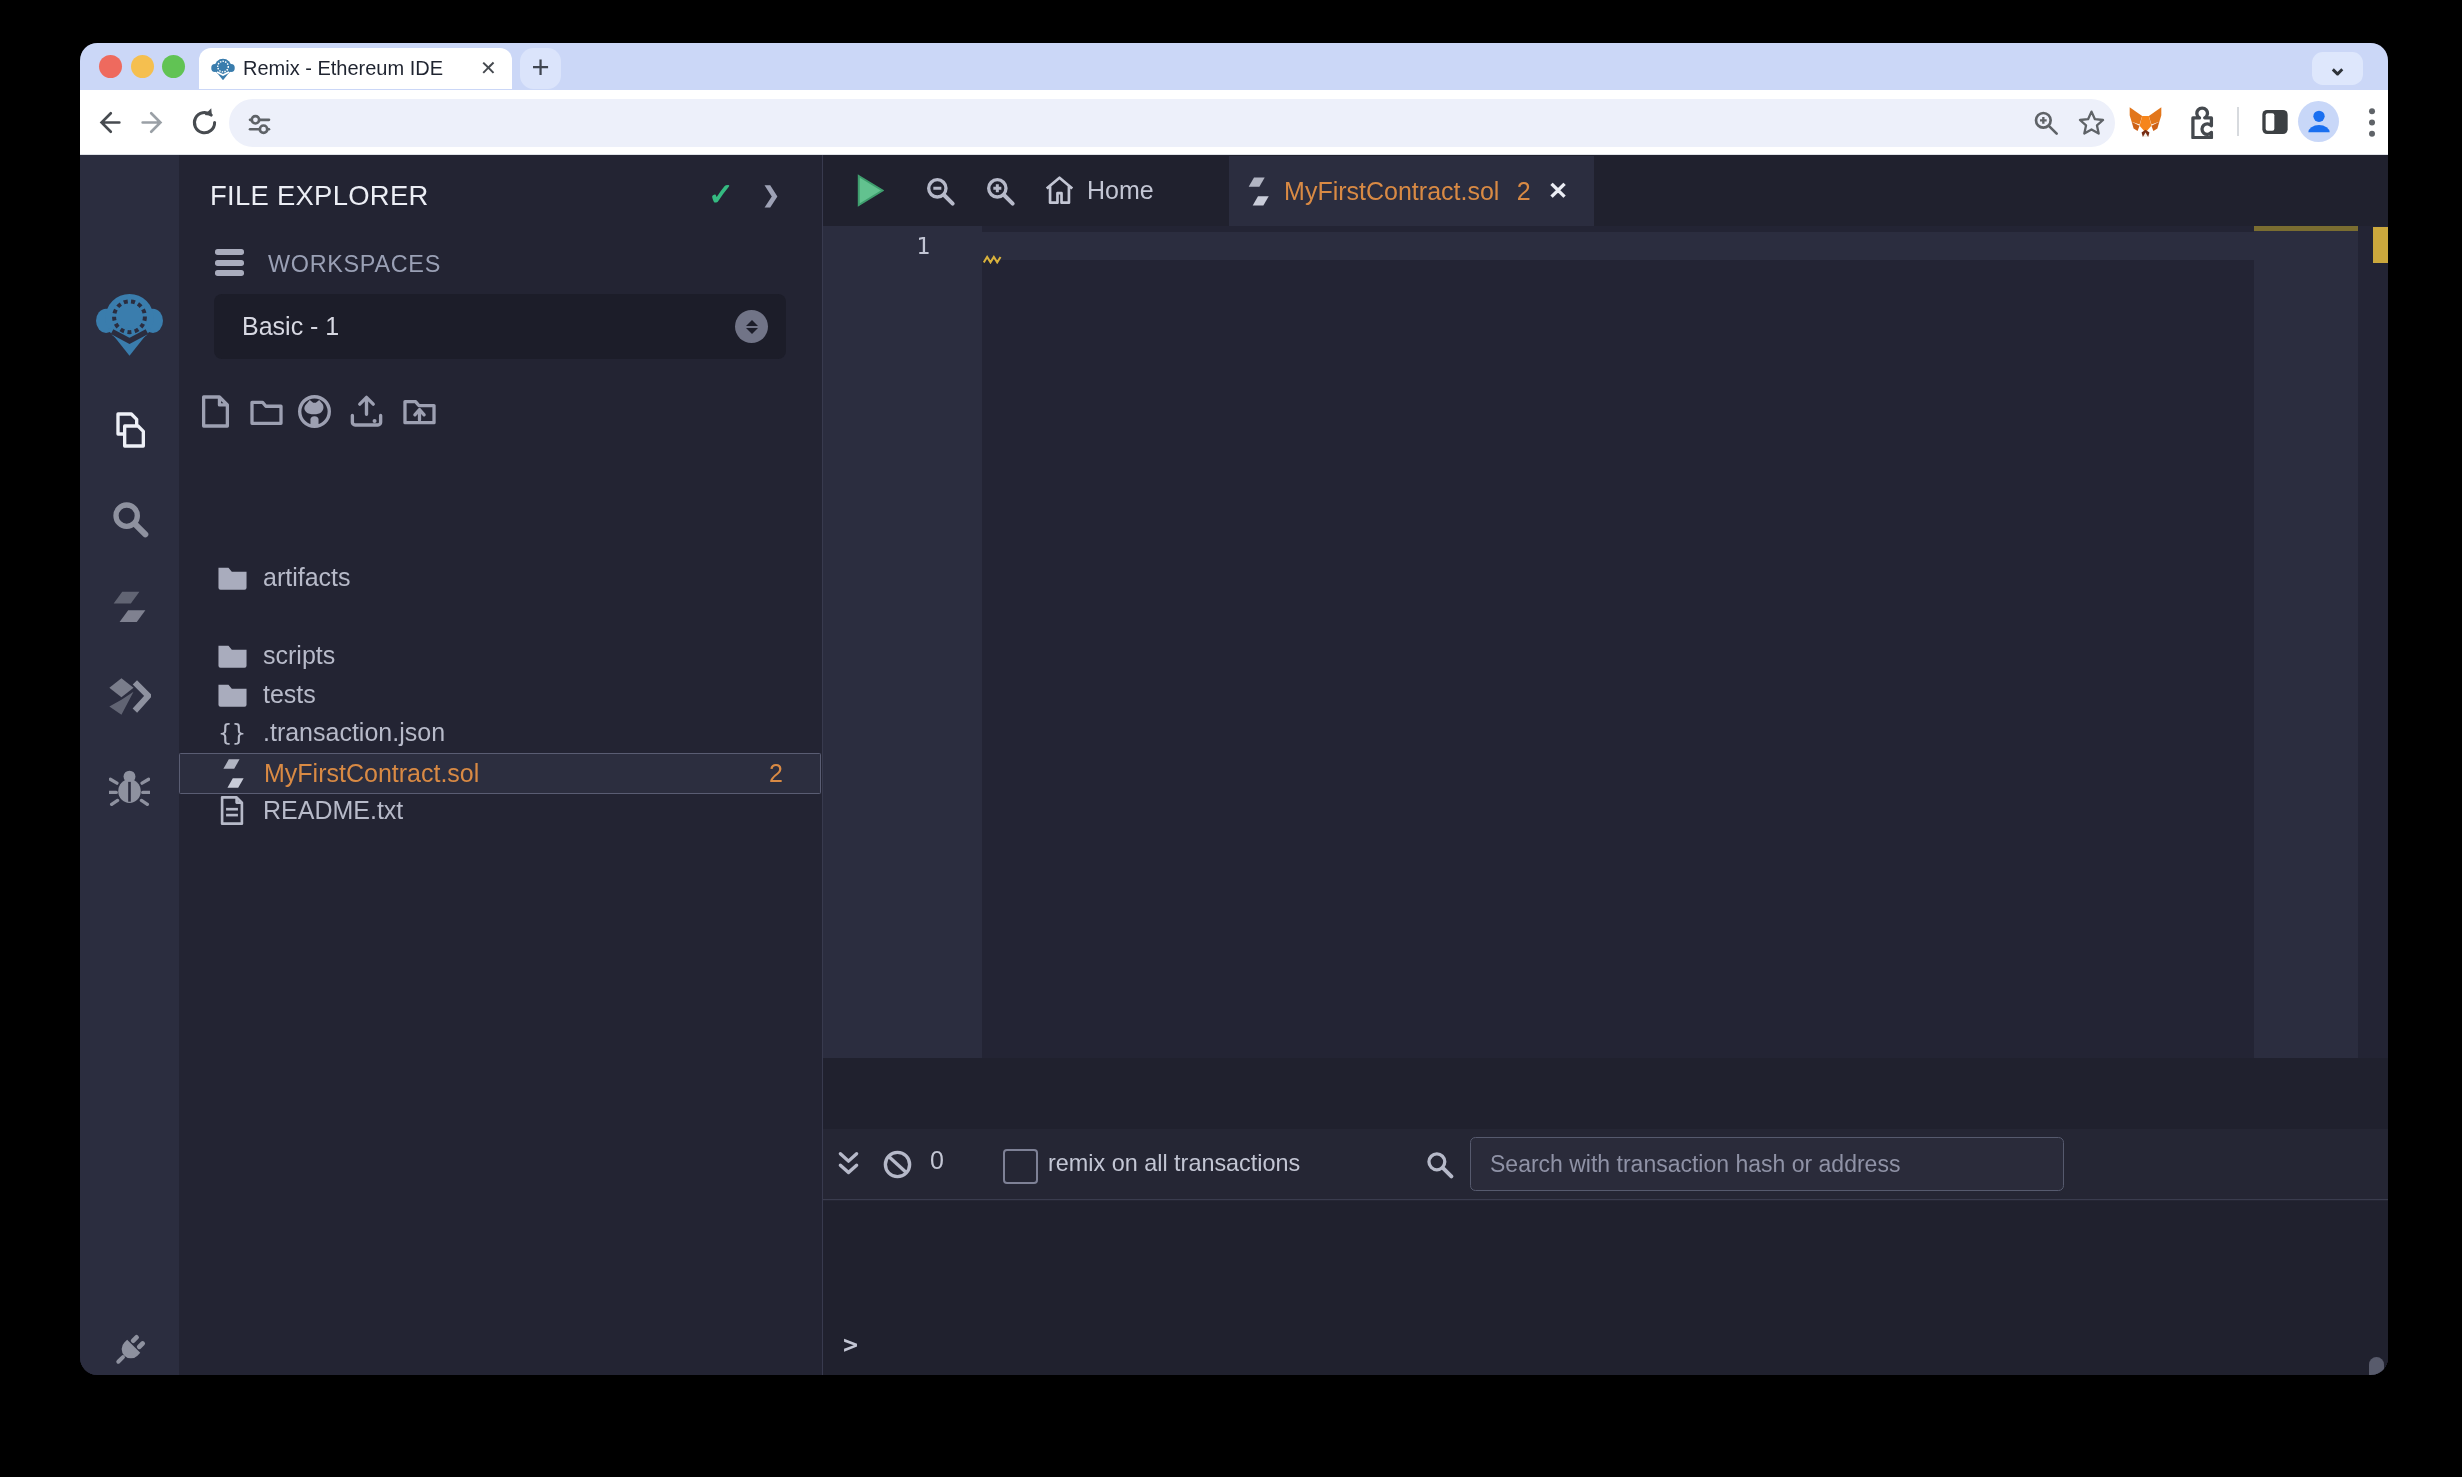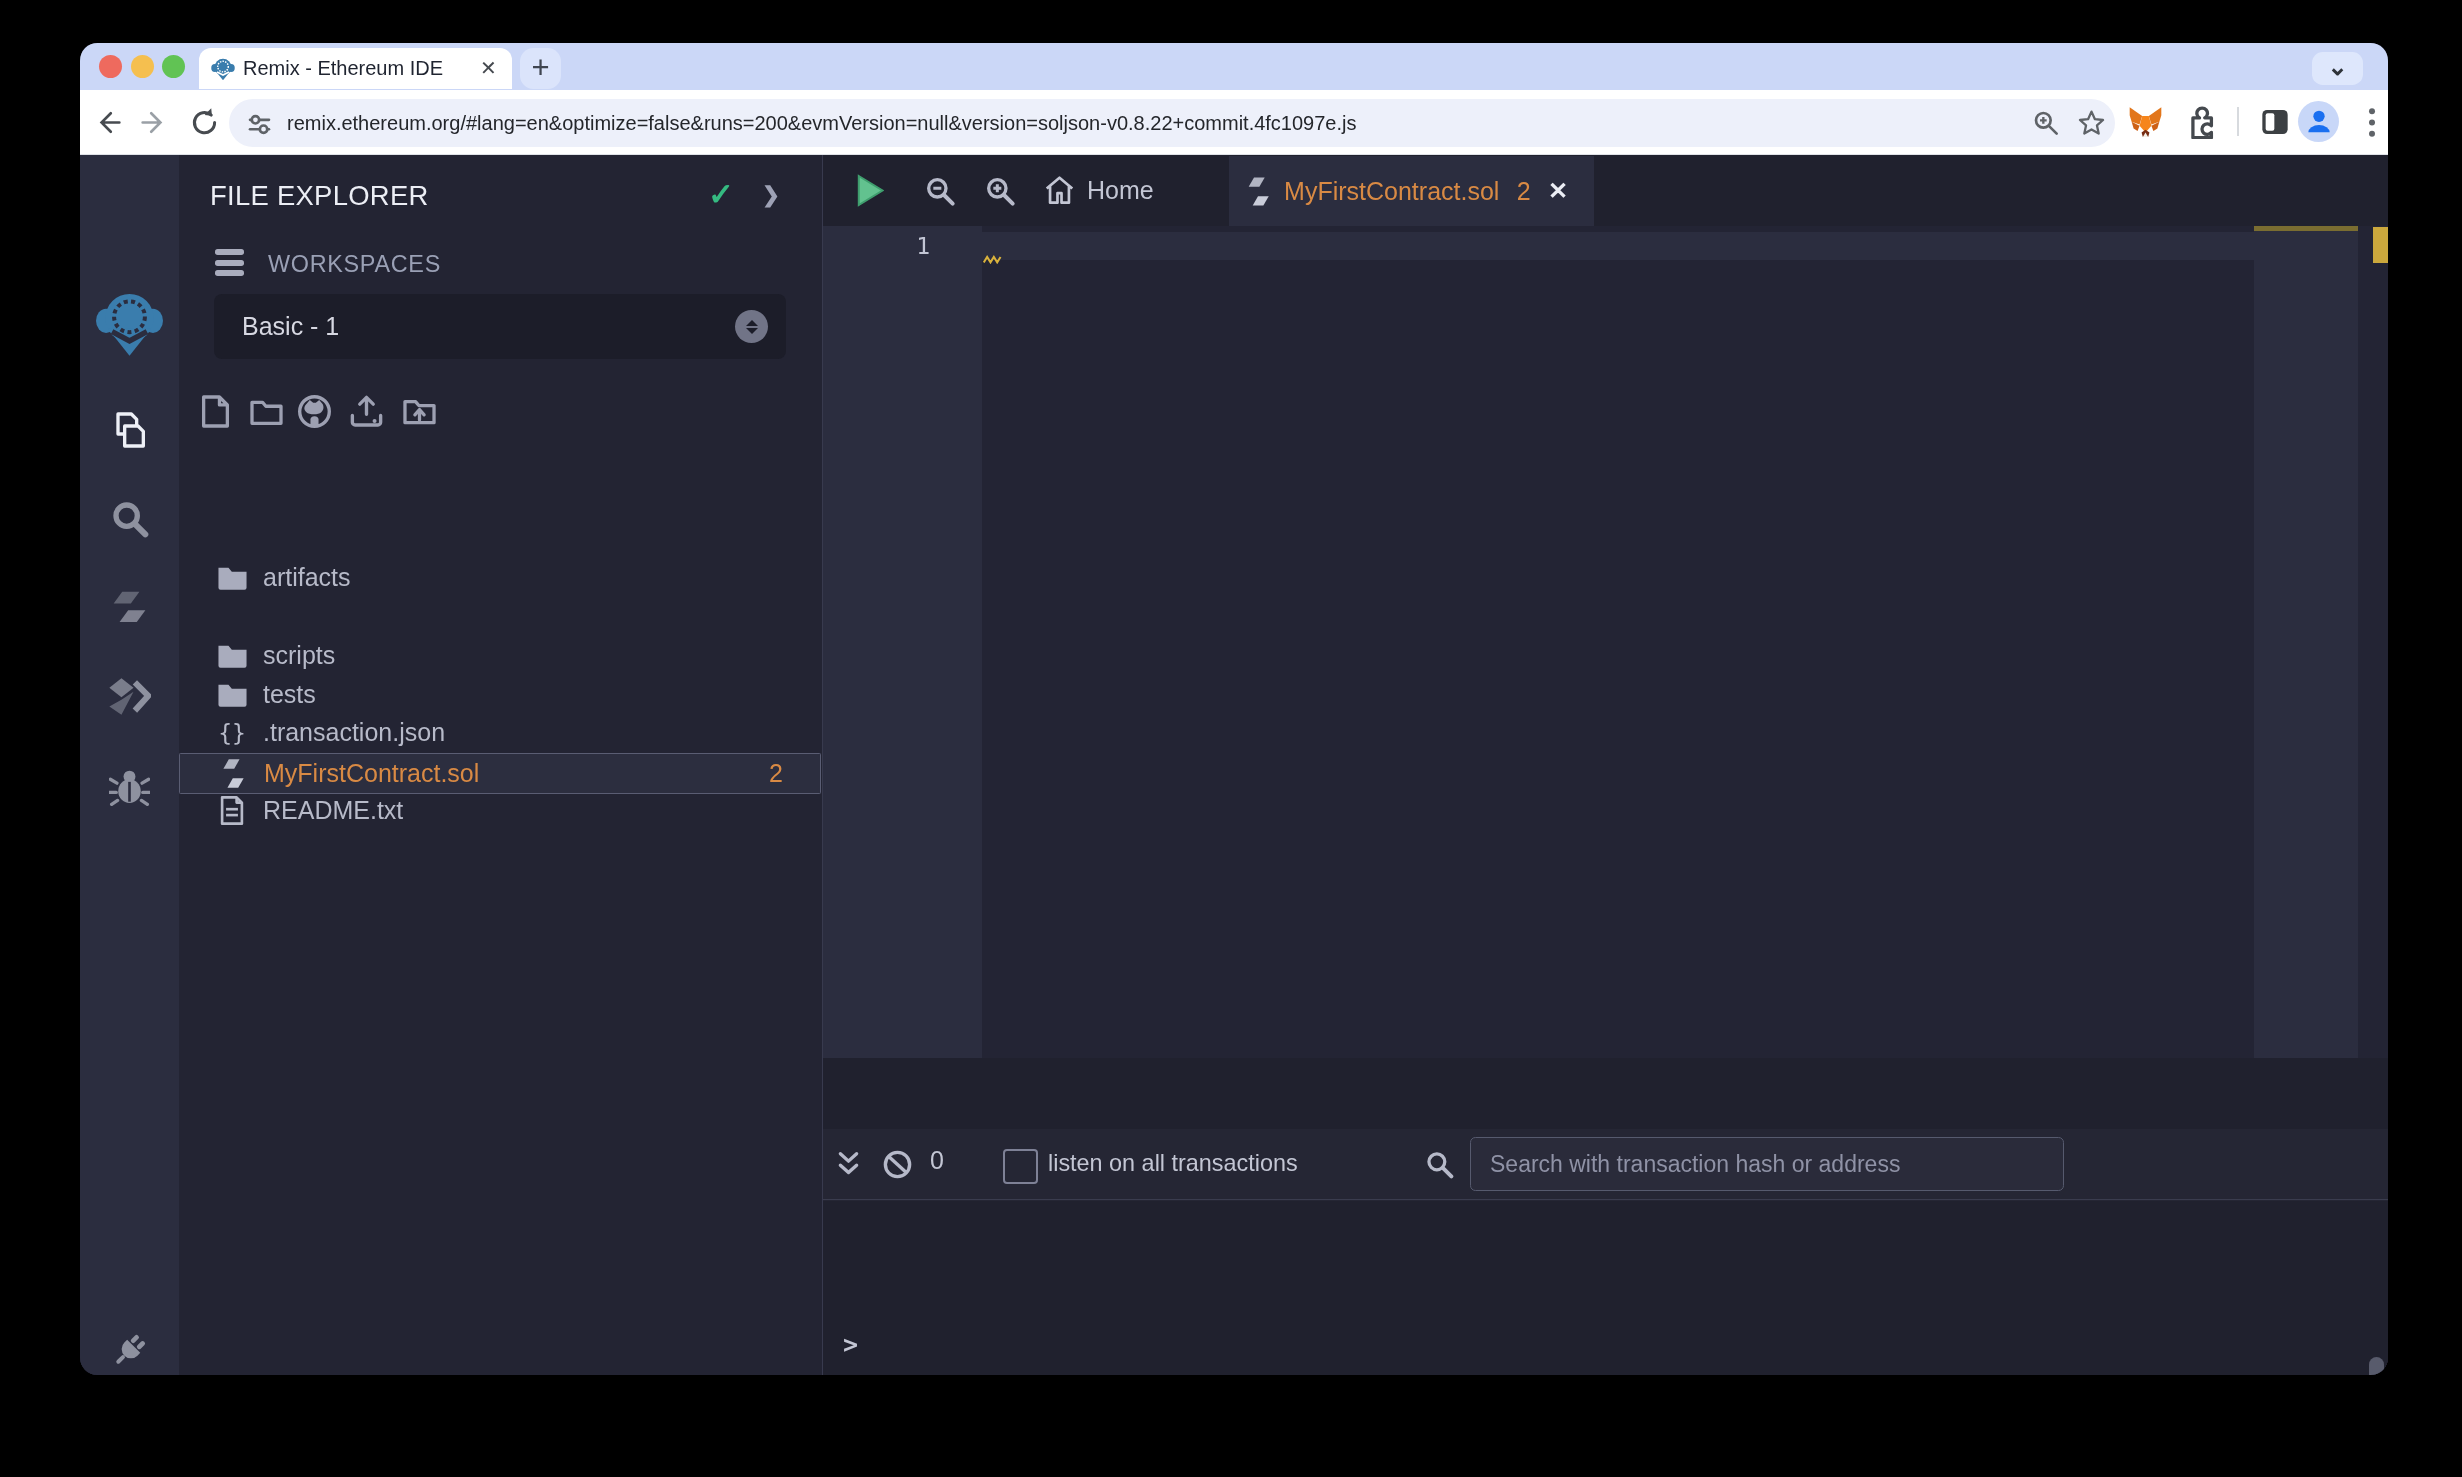--- a/index.html
+++ b/index.html
@@ -146,21 +146,20 @@
 
     <div id="url-pill" class="abs">
       <svg id="tune-icon" class="abs" width="27" height="27" viewBox="0 0 40 40">
         <g stroke="#5f6368" stroke-width="4" stroke-linecap="round">
             <line x1="6" y1="13" x2="34" y2="13"></line>
             <line x1="6" y1="27" x2="34" y2="27"></line>
           </g>
         <circle cx="14" cy="13" r="5.5" fill="#edf0fa" stroke="#5f6368" stroke-width="4"></circle>
         <circle cx="26" cy="27" r="5.5" fill="#edf0fa" stroke="#5f6368" stroke-width="4"></circle>
       </svg>
-      <span id="url-text" class="abs">remix.ethereum.org/#lang=en&amp;optimize=false&amp;runs=200&amp;evmVersion=null&amp;version=soljson-v0.8.22+commit.4fc1097e.js</span>
       <svg id="pill-zoom" class="abs" width="28" height="28" viewBox="0 0 42 42">
         <circle cx="17" cy="17" r="11" stroke="#5f6368" stroke-width="4" fill="none"></circle>
         <line x1="26" y1="26" x2="37" y2="37" stroke="#5f6368" stroke-width="4" stroke-linecap="round"></line>
         <line x1="12" y1="17" x2="22" y2="17" stroke="#5f6368" stroke-width="3.5"></line>
           <line x1="17" y1="12" x2="17" y2="22" stroke="#5f6368" stroke-width="3.5"></line>
       </svg>
       <svg id="pill-star" class="abs" width="29" height="29" viewBox="0 0 44 44">
         <path d="M22 4 l5.2 11.4 12.3 1.3 -9.2 8.3 2.6 12.2 L22 31 l-10.9 6.2 2.6-12.2 -9.2-8.3 12.3-1.3 Z" fill="none" stroke="#5f6368" stroke-width="3.5" stroke-linejoin="round"></path>
       </svg>
     </div>
@@ -436,21 +435,21 @@
         </svg>
       </div>
       <div class="term-ic abs" style="left:54px">
         <svg width="31" height="31" viewBox="0 0 46 46">
           <circle cx="23" cy="23" r="18" fill="none" stroke="#b6b9c9" stroke-width="5"></circle>
           <line x1="10" y1="11" x2="36" y2="35" stroke="#b6b9c9" stroke-width="5"></line>
         </svg>
       </div>
       <div id="t-count" class="abs">0</div>
       <div id="t-cb" class="abs"></div>
-      <div id="t-listen" class="abs">listen on all transactions</div>
+      <div id="t-listen" class="abs">remix on all transactions</div>
       <div class="term-ic abs" style="left:596px">
         <svg width="29" height="29" viewBox="0 0 44 44">
           <circle cx="18" cy="18" r="12" fill="none" stroke="#b6b9c9" stroke-width="5"></circle>
           <line x1="27" y1="27" x2="40" y2="40" stroke="#b6b9c9" stroke-width="6" stroke-linecap="round"></line>
         </svg>
       </div>
       <input id="t-input" class="abs" placeholder="Search with transaction hash or address" style="">
       <div id="t-divider" class="abs"></div>
       <div id="t-body" class="abs">
         <div id="t-prompt" class="abs">&gt;</div>

